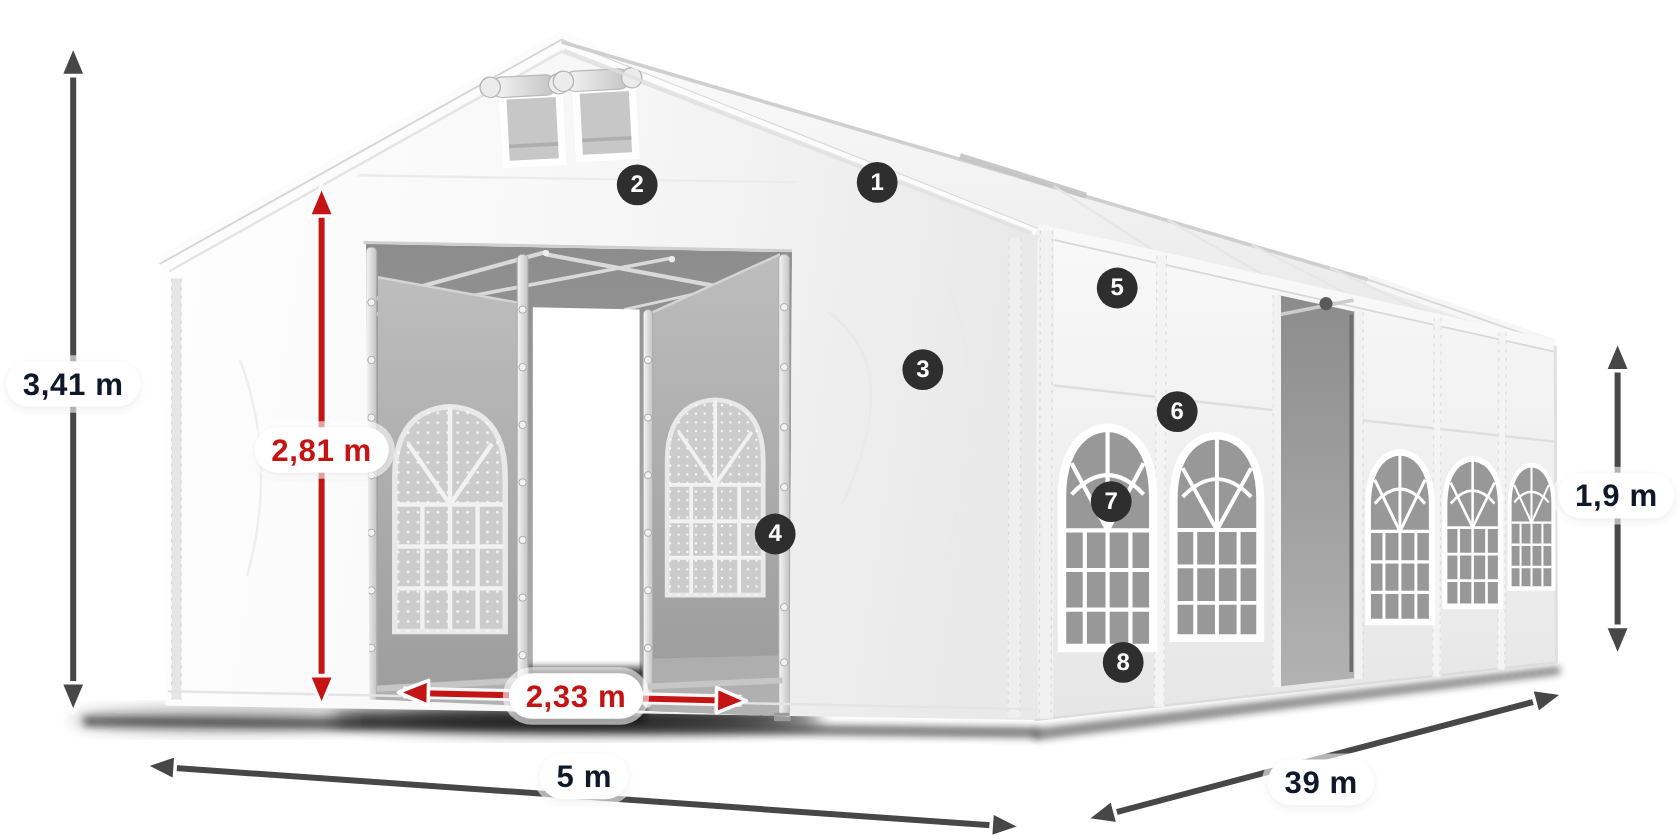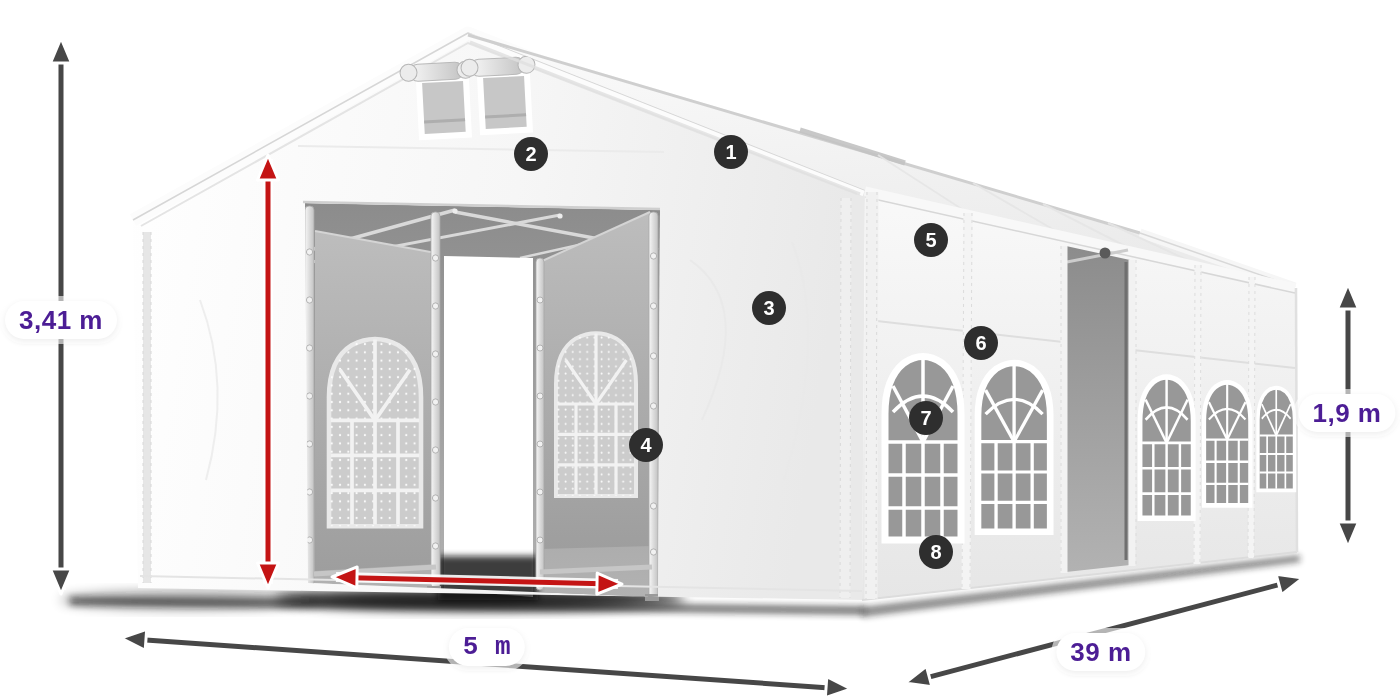--- a/index.html
+++ b/index.html
@@ -3,21 +3,21 @@
 <meta charset="utf-8">
 <style>
   html,body{margin:0;padding:0;background:#ffffff;}
   .stage{
     position:relative;width:1400px;height:700px;background:#ffffff;overflow:hidden;
     font-family:"Liberation Sans",sans-serif;
   }
   .stage svg{position:absolute;left:0;top:0;}
   .dim-pill{
     position:absolute;transform:translate(-50%,-50%);
-    background:#ffffff;color:#4c1d95;
+    background:#ffffff;color:#0f172a;
     font-weight:bold;font-size:26px;line-height:1;letter-spacing:.5px;white-space:nowrap;
     padding:6px 14px;border-radius:24px;
     box-shadow:0 0 0 5px rgba(255,255,255,.6),0 2px 6px rgba(0,0,0,.18);
     z-index:20;
   }
   .dim-pill.red{color:#c41414;}
   .marker{
     position:absolute;transform:translate(-50%,-50%);
     width:34px;height:34px;border-radius:50%;
     background:#2e2e2e;color:#ffffff;
@@ -295,21 +295,23 @@
       <use href="#ah" transform="translate(268,155) rotate(-90)" stroke="#fff" stroke-width="3" stroke-linejoin="round"></use>
       <use href="#ah" transform="translate(268,588) rotate(90)" stroke="#fff" stroke-width="3" stroke-linejoin="round"></use>
       <path d="M352,575.2 L602,581.2 L601.9,586.2 L351.9,580.2 Z"></path>
       <use href="#ah" transform="translate(332,577) rotate(181)" stroke="#fff" stroke-width="3" stroke-linejoin="round"></use>
       <use href="#ah" transform="translate(622,584) rotate(1)" stroke="#fff" stroke-width="3" stroke-linejoin="round"></use>
     </g>
   </g>
 </svg>
 
 <div class="dim-pill" style="left:61px;top:320px;">3,41 m</div>
-<div class="dim-pill" style="left:487px;top:647px;font-family:Liberation Mono, monospace;">5 m</div>
+<div class="dim-pill red" style="left:268px;top:375px;">2,81 m</div>
+<div class="dim-pill red" style="left:480px;top:580px;">2,33 m</div>
+<div class="dim-pill" style="left:487px;top:647px;">5 m</div>
 <div class="dim-pill" style="left:1101px;top:612px;margin-top:40px;">39 m</div>
 <div class="dim-pill" style="left:1347px;top:413px;">1,9 m</div>
 
 <div class="marker" style="left:731px;top:152px;">1</div>
 <div class="marker" style="left:531px;top:154px;">2</div>
 <div class="marker" style="left:769px;top:308px;">3</div>
 <div class="marker" style="left:646px;top:445px;">4</div>
 <div class="marker" style="left:931px;top:240px;">5</div>
 <div class="marker" style="left:981px;top:343px;">6</div>
 <div class="marker" style="left:926px;top:418px;">7</div>

